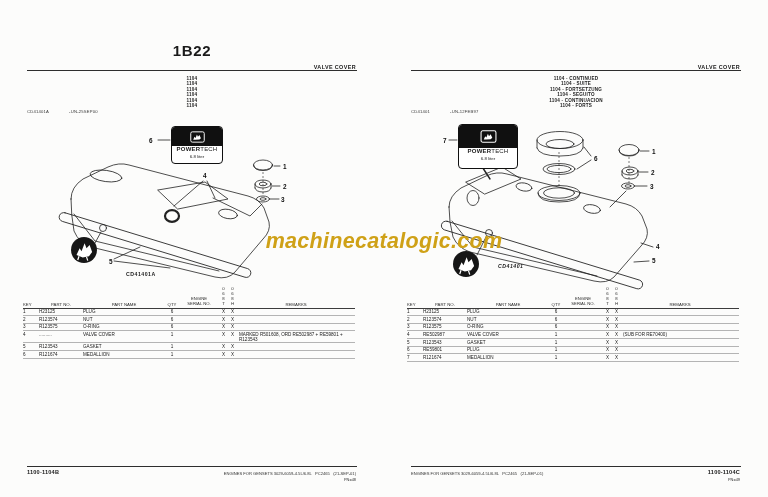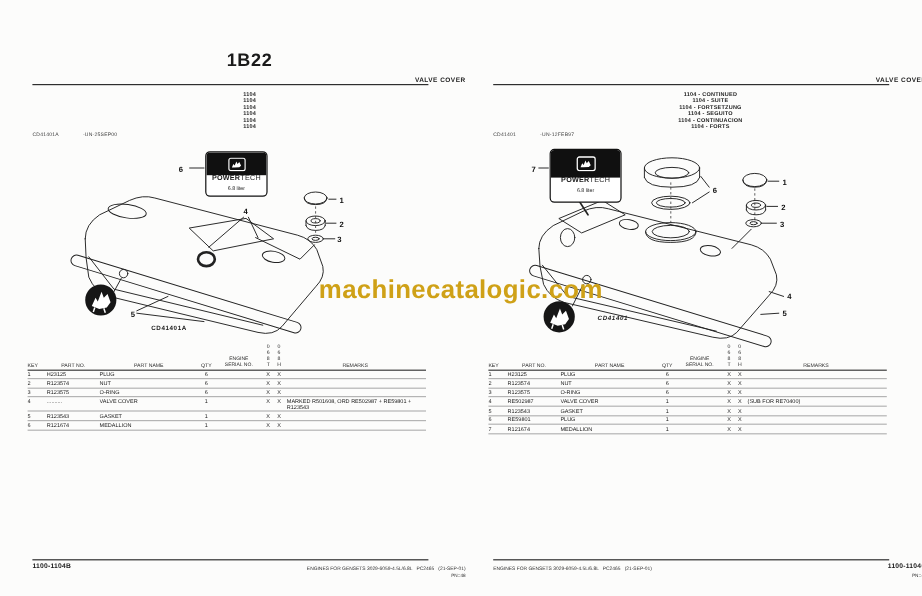--- a/index.html
+++ b/index.html
@@ -2,21 +2,21 @@
 <html><head>
 <meta charset="utf-8">
 <style>
   html,body{margin:0;padding:0;}
   body{
     width:768px;height:497px;position:relative;overflow:hidden;
     background:#fcfcfb;color:#1a1a1a;
     font-family:"Liberation Sans", sans-serif;
     -webkit-text-size-adjust:none;
   }
-  .page{position:absolute;top:0;width:384px;height:497px;z-index:20;padding-left:32px;}
+  .page{position:absolute;top:0;width:384px;height:497px;z-index:20;}
   #pL{left:0;} #pR{left:384px;}
 
   .page-title{position:absolute;top:42px;left:0;width:100%;text-align:center;
     font-size:15px;font-weight:900;letter-spacing:.6px;}
   .top-rule{position:absolute;top:70px;left:27px;width:330px;border-top:1px solid #2e2e2e;}
   .section-label{position:absolute;top:63.5px;right:28px;font-size:5.4px;font-weight:bold;letter-spacing:.4px;}
 
   .cont{position:absolute;top:76px;left:0;width:100%;text-align:center;
     font-size:4.6px;font-weight:bold;line-height:5.4px;letter-spacing:.2px;}
   .imgmeta{position:absolute;top:109px;left:27px;display:flex;gap:20px;
@@ -426,13 +426,13 @@
         </div>
       </div>
   </div>
 
   <div class="foot-rule"></div>
   <div class="fdoc">ENGINES FOR GENSETS 3029-6059-4.5L/6.8L   PC2465   (21-SEP-01)</div>
   <div class="fcode">1100-1104C</div>
   <div class="fpn">PN=49</div>
 </section>
 
-<div class="wm" style="color: rgb(207, 161, 23);">machinecatalogic.com</div>
+<div class="wm" style="color: rgb(207, 161, 23); font-style: italic;">machinecatalogic.com</div>
 
 </body></html>

